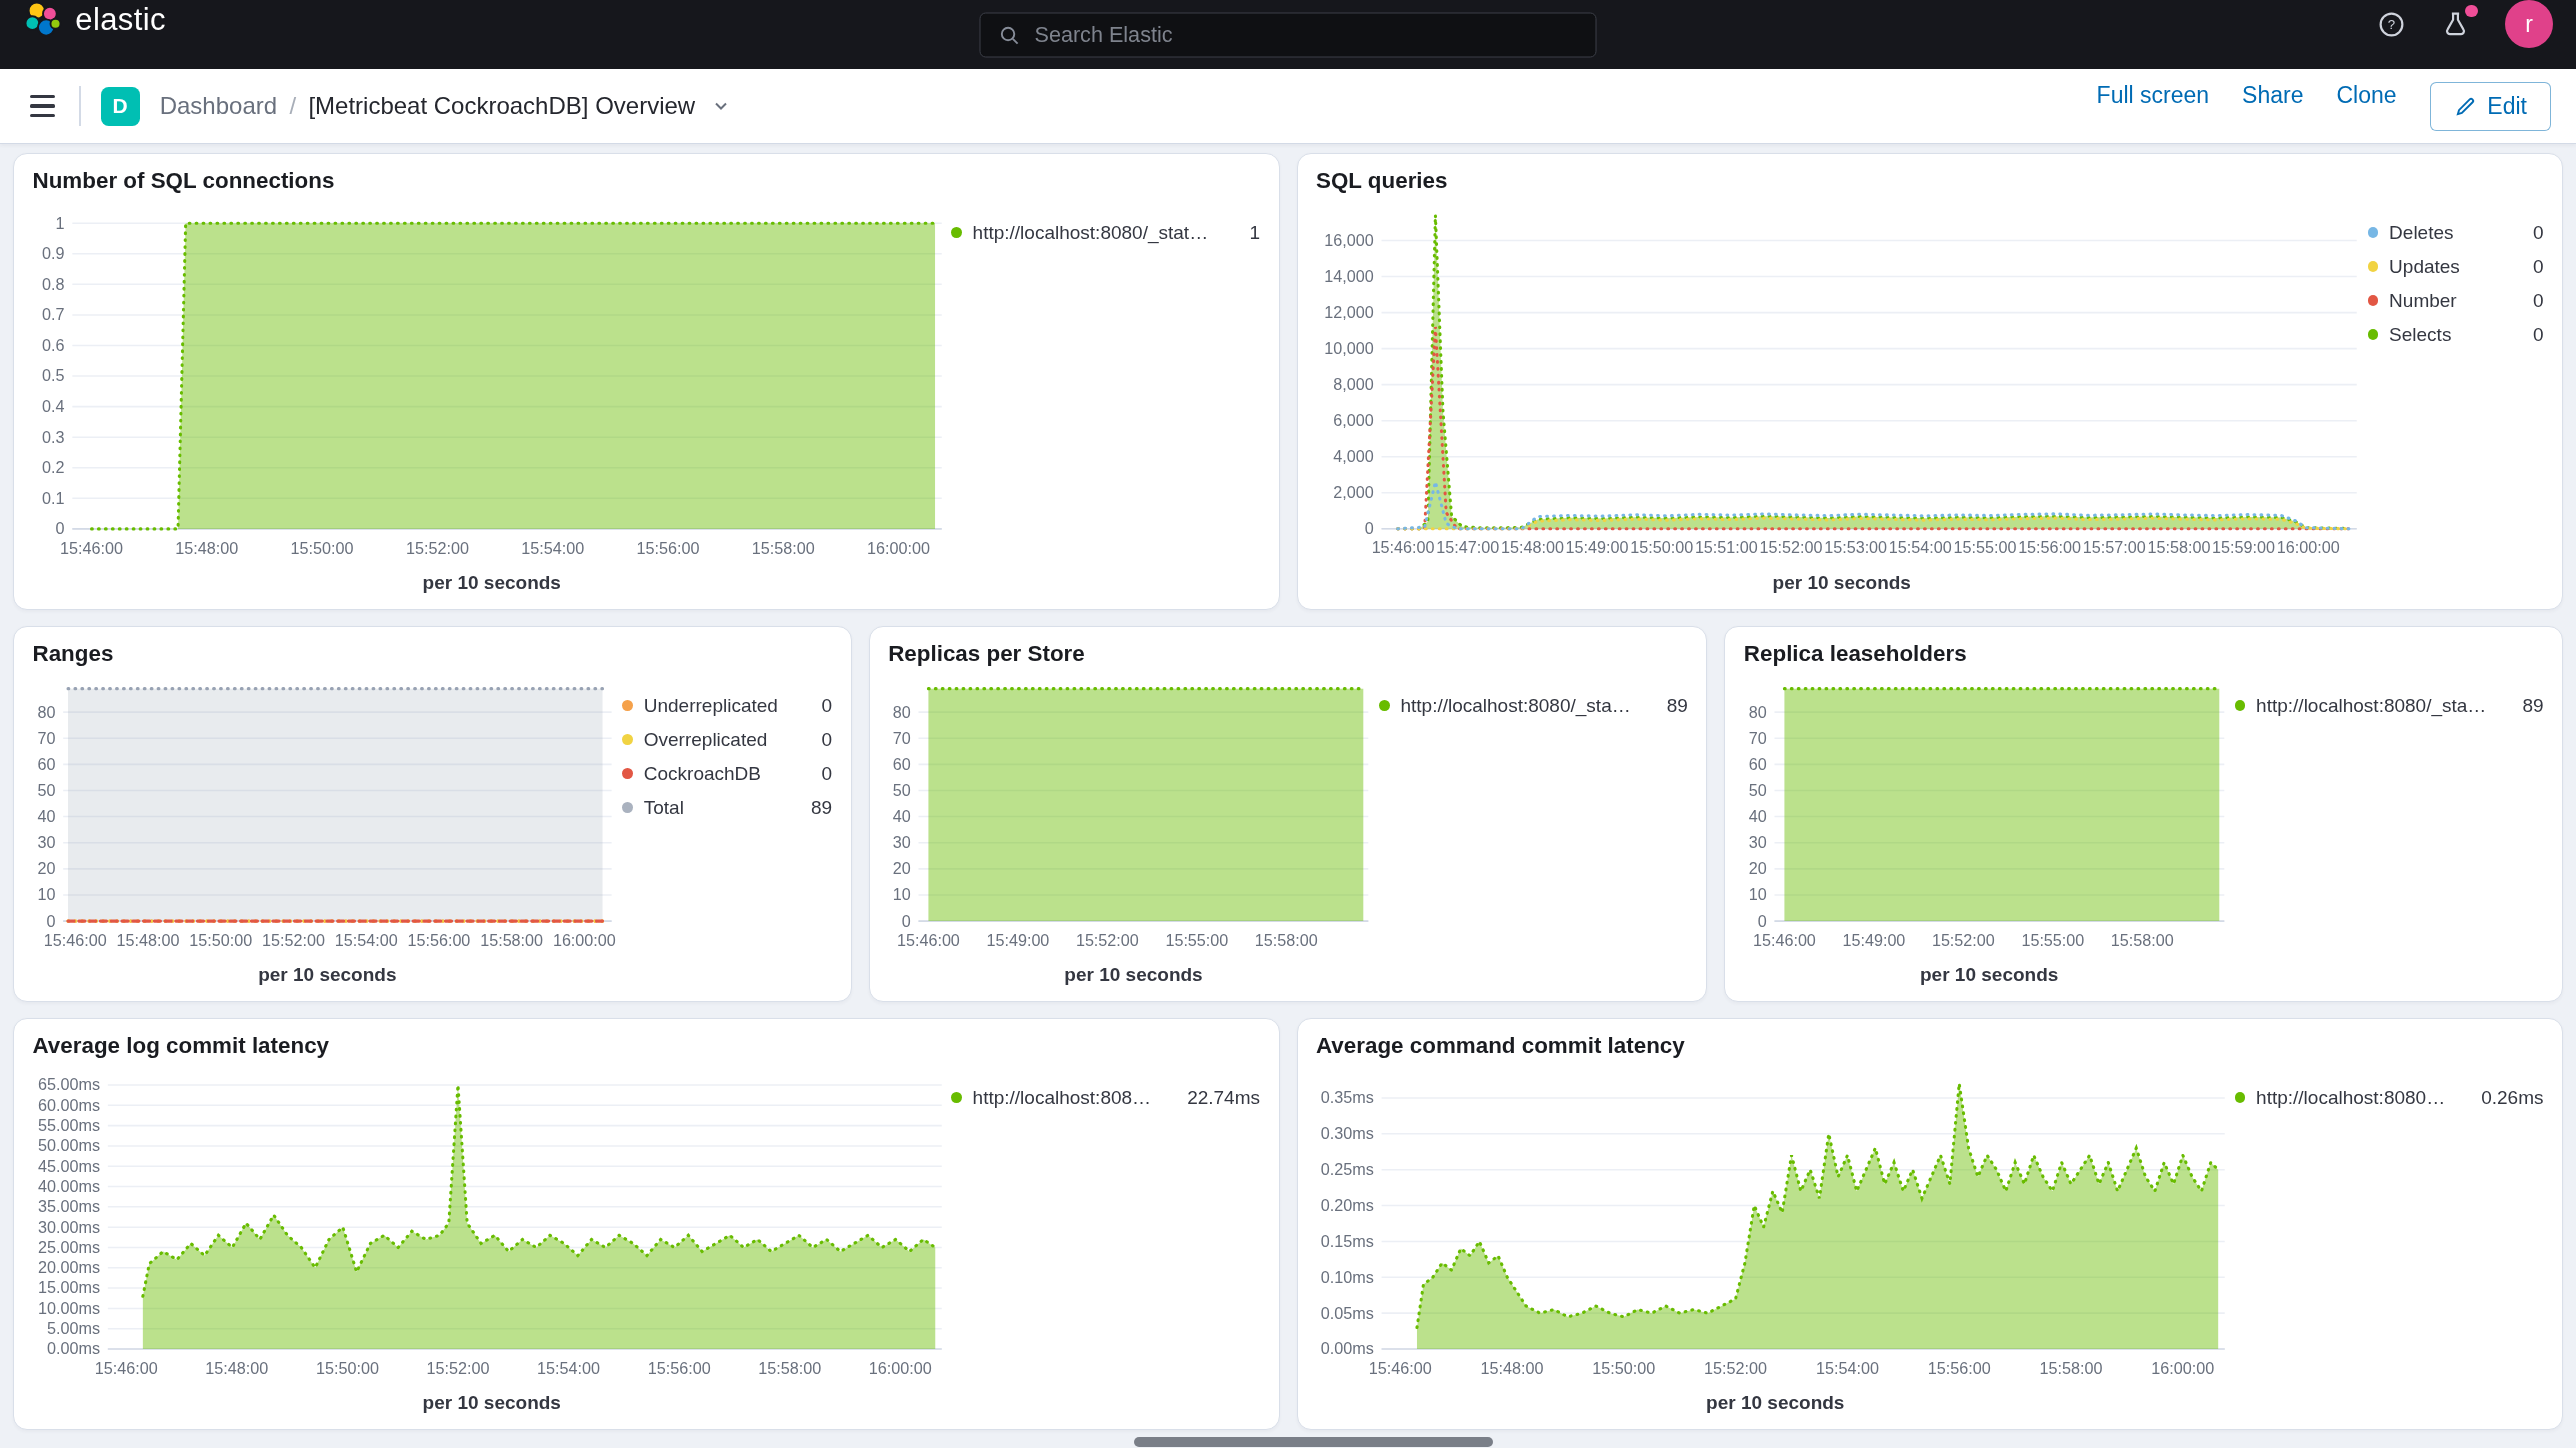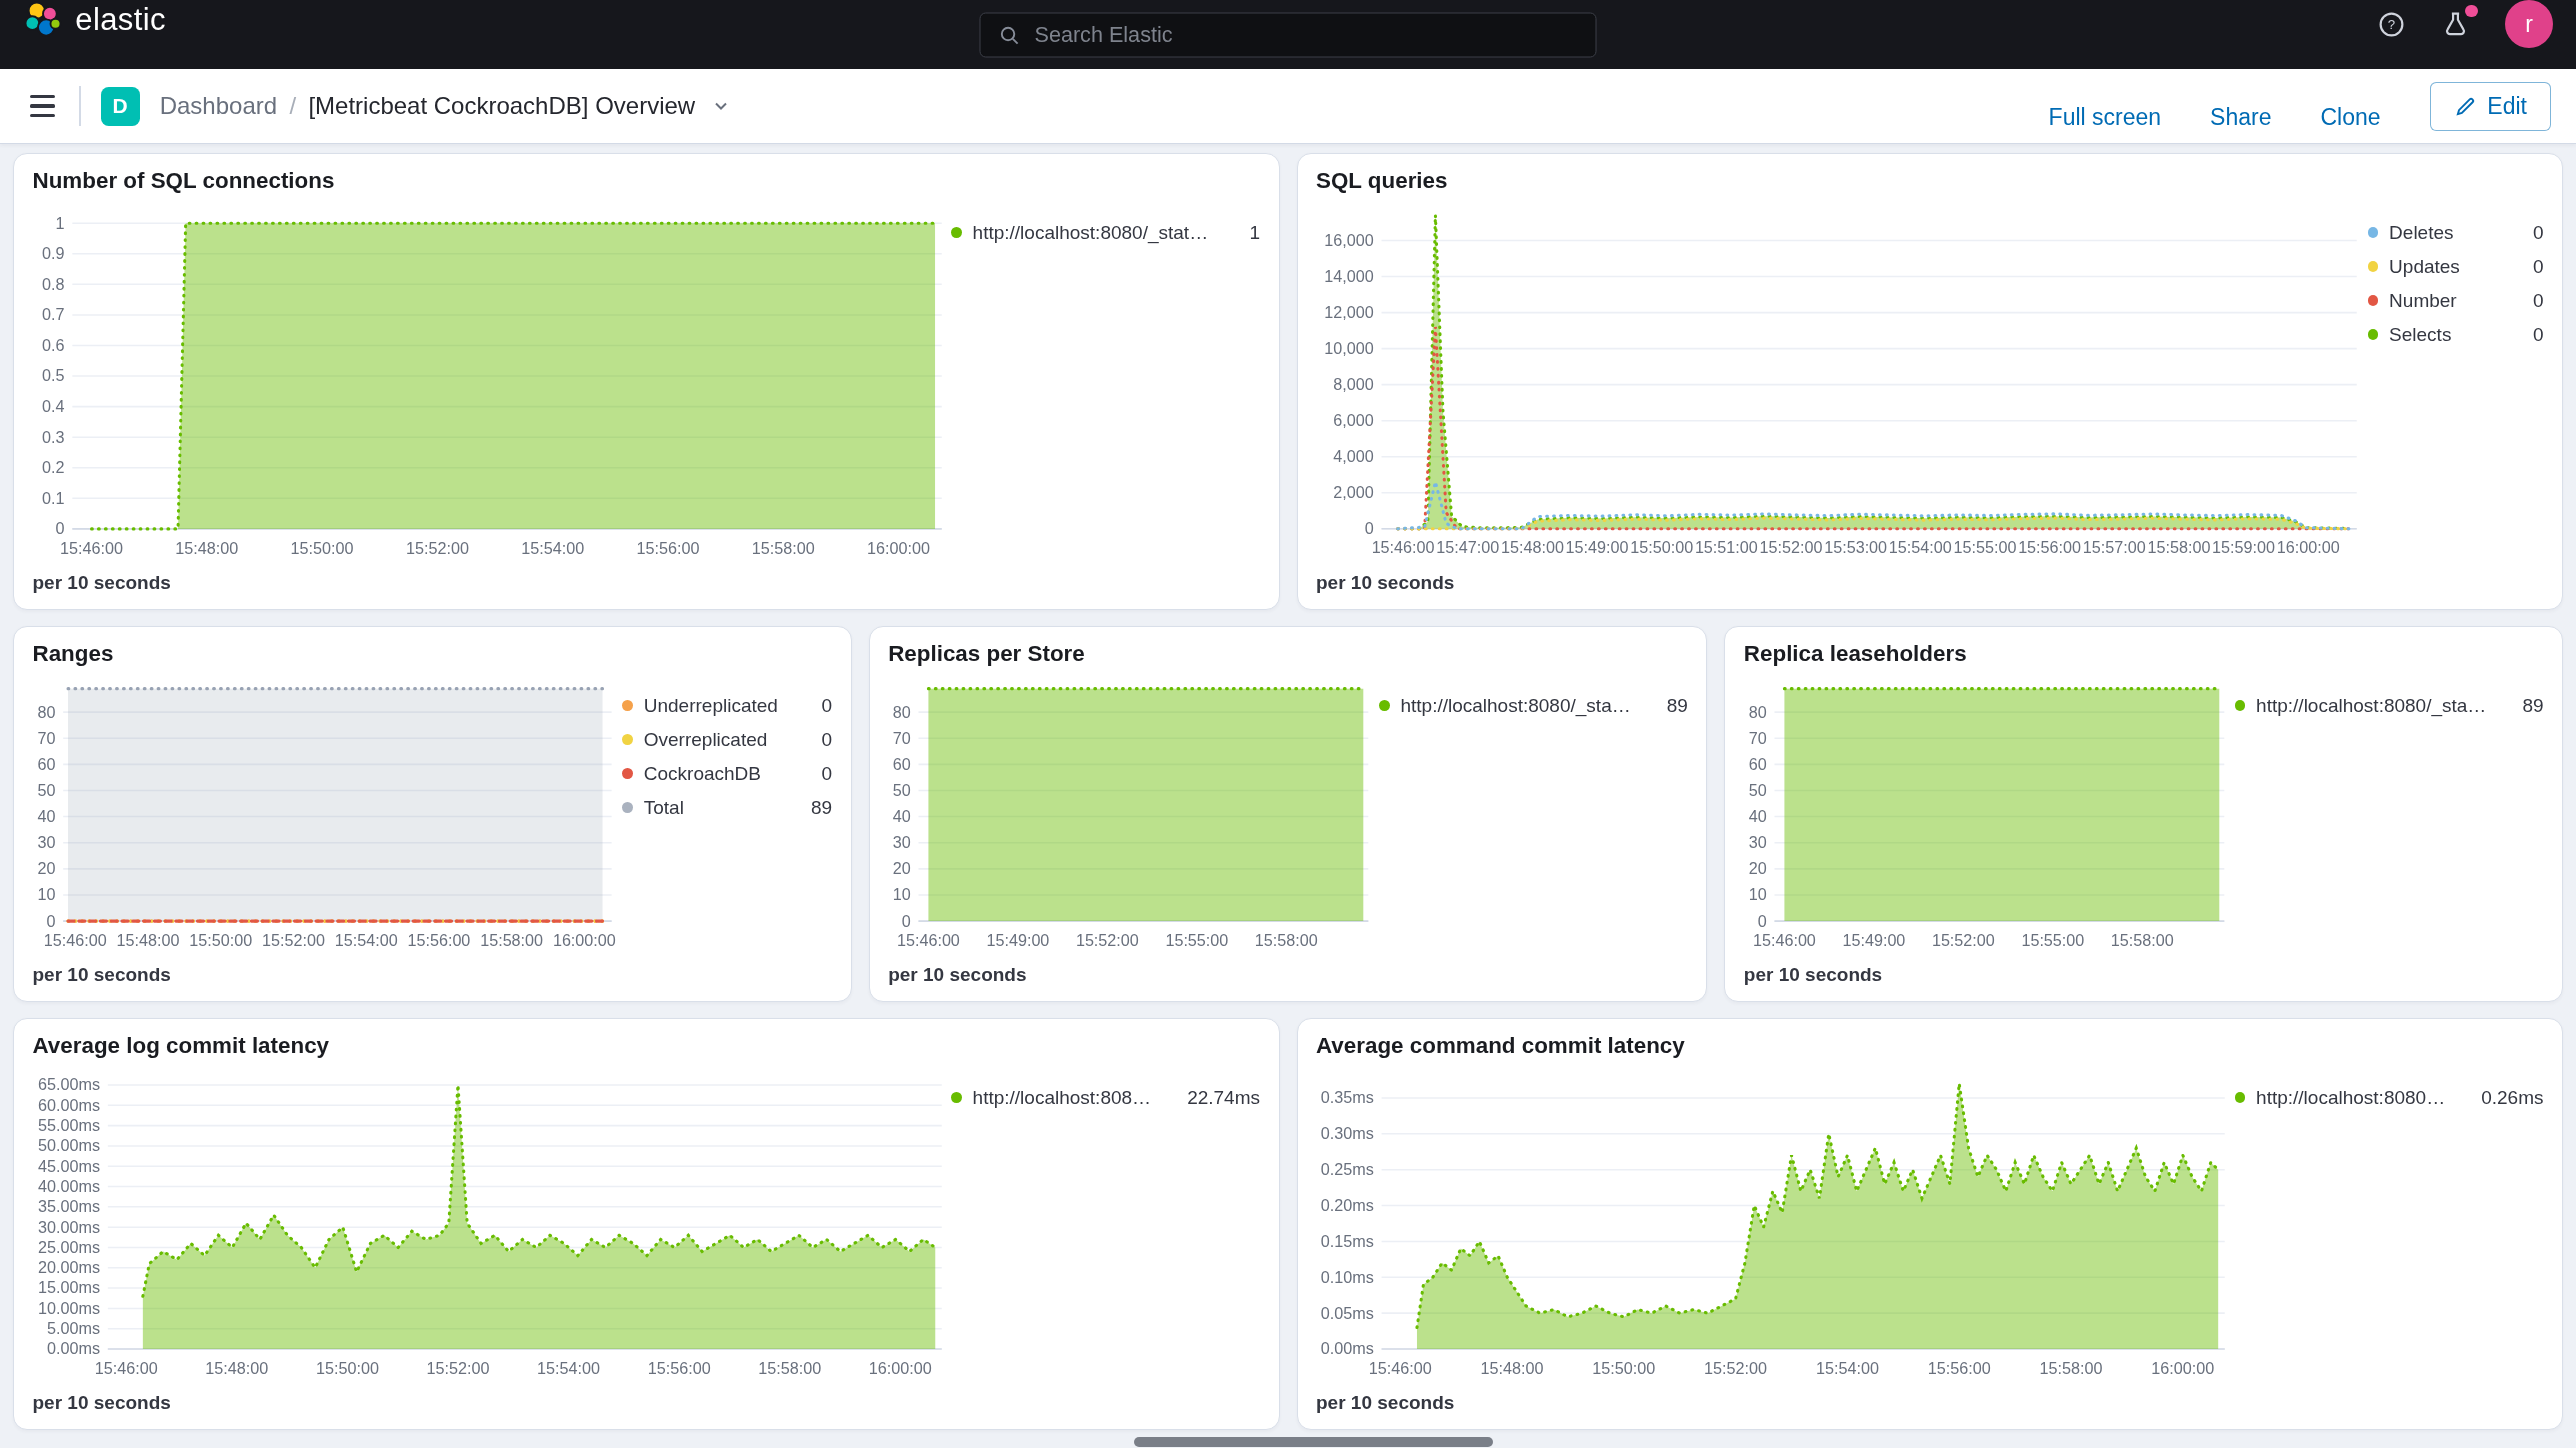--- a/index.html
+++ b/index.html
@@ -22,34 +22,34 @@
   .navbar{height:75px;background:#fff;border-bottom:1.5px solid #d3dae6;display:flex;align-items:center;padding:0 25px;gap:20px;box-shadow:0 1.5px 3.1px rgba(50,60,80,.05);position:relative;z-index:4}
   .hamburger{display:flex;flex-direction:column;gap:6.2px;background:none;border:0;cursor:pointer;padding:4.6px}
   .hamburger span{display:block;width:25px;height:3.1px;background:#343741;border-radius:1.5px}
   .nav-divider{width:1.5px;height:40px;background:#d3dae6}
   .space-badge{width:39px;height:39px;border-radius:7.7px;color:#fff;font-weight:700;font-size:21px;display:flex;align-items:center;justify-content:center;cursor:pointer;border:0}
   .breadcrumb{display:flex;align-items:center;gap:12.3px;font-size:24px}
   .crumb-root{color:#69707d;cursor:pointer}
   .crumb-sep{color:#a8aeb8}
   .crumb-title{color:#25272e;font-weight:500}
   .caret{margin-left:3.1px;cursor:pointer;display:flex;background:none;border:0}
-  .nav-actions{margin-left:auto;display:flex;align-items:flex-end;gap:49px}
+  .nav-actions{margin-left:auto;display:flex;align-items:flex-start;gap:33px}
   .nav-link{color:#006bb4;font-size:23px;background:none;border:0;cursor:pointer;font-family:inherit}
   .edit-btn{display:flex;align-items:center;gap:10.8px;color:#006bb4;font-size:23px;background:#fff;border:1.5px solid rgba(0,107,180,.5);border-radius:6.2px;height:49px;padding:0 23px;cursor:pointer;font-family:inherit}
 
   
   .dash{padding:9.3px 13px;display:flex;flex-direction:column;gap:16px}
   .row{display:flex;gap:17px}
   .row1{height:457px}.row2{height:376px}.row3{height:412px}
   .panel{flex:1;background:#fff;border:1.5px solid #d9dfe9;border-radius:14px;padding:14px 18.5px;display:flex;flex-direction:column;min-width:0;box-shadow:0 1.5px 3.1px rgba(50,60,80,.04)}
   .panel-title{font-size:22.4px;font-weight:700;color:#1a1c21;margin-bottom:3.1px}
   .panel-body{flex:1;display:flex;min-height:0}
   .chart-col{flex:1;display:flex;flex-direction:column;min-width:0}
   .chart{flex:1;min-height:0}
-  .xlabel{font-size:19px;font-weight:700;color:#343741;padding:7.7px 0 1.5px}
+  .xlabel{text-align:center;font-size:19px;font-weight:700;color:#343741;padding:7.7px 0 1.5px}
   .legend{padding-top:18.5px;display:flex;flex-direction:column}
   .legend-w{width:309px}.legend-m{width:210px}.legend-s{width:176px}
   .legend-item{display:flex;align-items:center;height:34px;font-size:19px;color:#343741;cursor:pointer}
   .legend-item .dot{width:10.8px;height:10.8px;border-radius:50%;margin-right:10.8px;flex:none}
   .legend-item .lab{white-space:nowrap;overflow:hidden;text-overflow:ellipsis}
   .legend-item .val{margin-left:auto;padding-left:14px}
   .chart svg text{font-size:21px;fill:#69707d;font-family:"Liberation Sans",sans-serif}
   .scroll-thumb{position:absolute;bottom:1.5px;left:1134px;width:359px;height:9.3px;border-radius:5.4px;background:#7a7f88}
 </style>
 </head>

